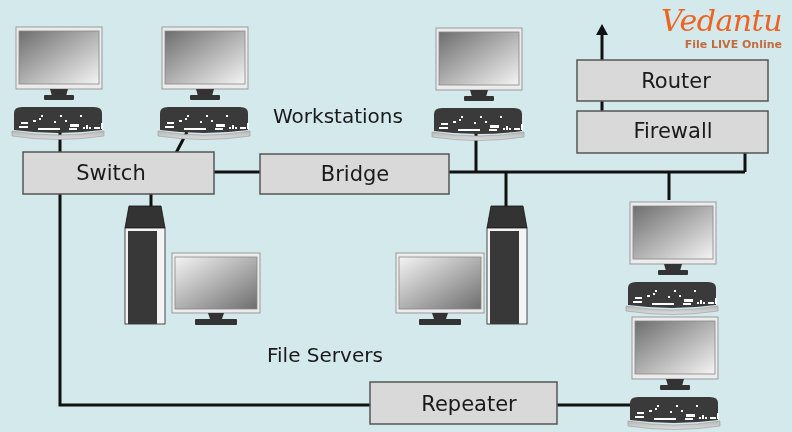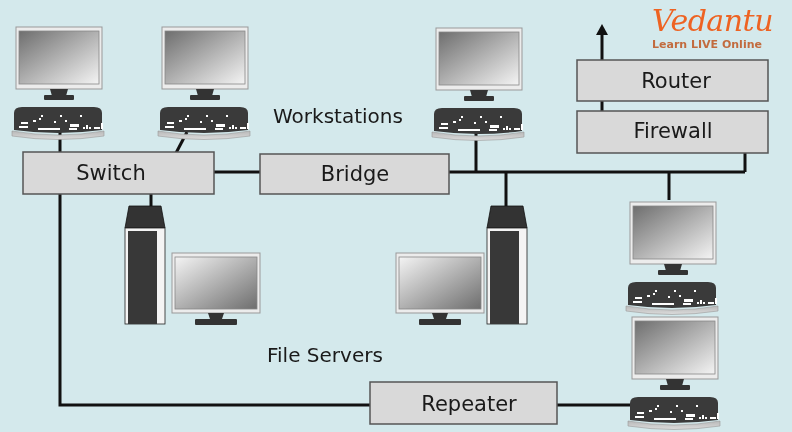--- a/index.html
+++ b/index.html
@@ -2,21 +2,21 @@
 <html><head>
 <meta charset="utf-8">
 <style>
   html, body { margin: 0; padding: 0; }
   body { width: 792px; height: 432px; background: #d4e9ec; overflow: hidden; position: relative; font-family: "DejaVu Sans", sans-serif; }
   svg { position: absolute; left: 0; top: 0; }
   .box { fill: #d9d9d9; stroke: #555; stroke-width: 1.5; }
   .wire { stroke: #111; stroke-width: 3; fill: none; }
   .lbl { font-family: "DejaVu Sans", sans-serif; font-size: 21px; fill: #1a1a1a; text-anchor: middle; dominant-baseline: central; }
   .caption { font-family: "DejaVu Sans", sans-serif; font-size: 20px; fill: #1a1a1a; dominant-baseline: central; }
-  .brand { position: absolute; left: 652px; top: 4px; width: 130px; text-align: left; }
+  .brand { position: absolute; left: 652px; top: 4px; width: 130px; text-align: right; }
   .brand-name { font-family: "DejaVu Serif", serif; font-style: italic; font-size: 30px; color: #ee6322; line-height: 34px; letter-spacing: -0.5px; }
   .brand-tag { font-family: "DejaVu Sans", sans-serif; font-size: 11px; font-weight: bold; color: #c26b3e; line-height: 13px; }
 </style>
 </head>
 <body>
 
 <svg width="792" height="432" viewBox="0 0 792 432">
   <defs>
     <linearGradient id="scr" x1="0" y1="0" x2="1" y2="1">
       <stop offset="0" stop-color="#6e6e6e"></stop>
@@ -117,14 +117,14 @@
     <rect class="box" x="370" y="382" width="187" height="42"></rect>
     <text class="lbl" x="469" y="404">Repeater</text>
   </g>
 
   <text class="caption" x="273" y="116">Workstations</text>
   <text class="caption" x="267" y="355">File Servers</text>
 </svg>
 
 <div class="brand">
   <div class="brand-name">Vedantu</div>
-  <div class="brand-tag">Learn LIVE Online</div>
+  <div class="brand-tag">File LIVE Online</div>
 </div>
 
 </body></html>

